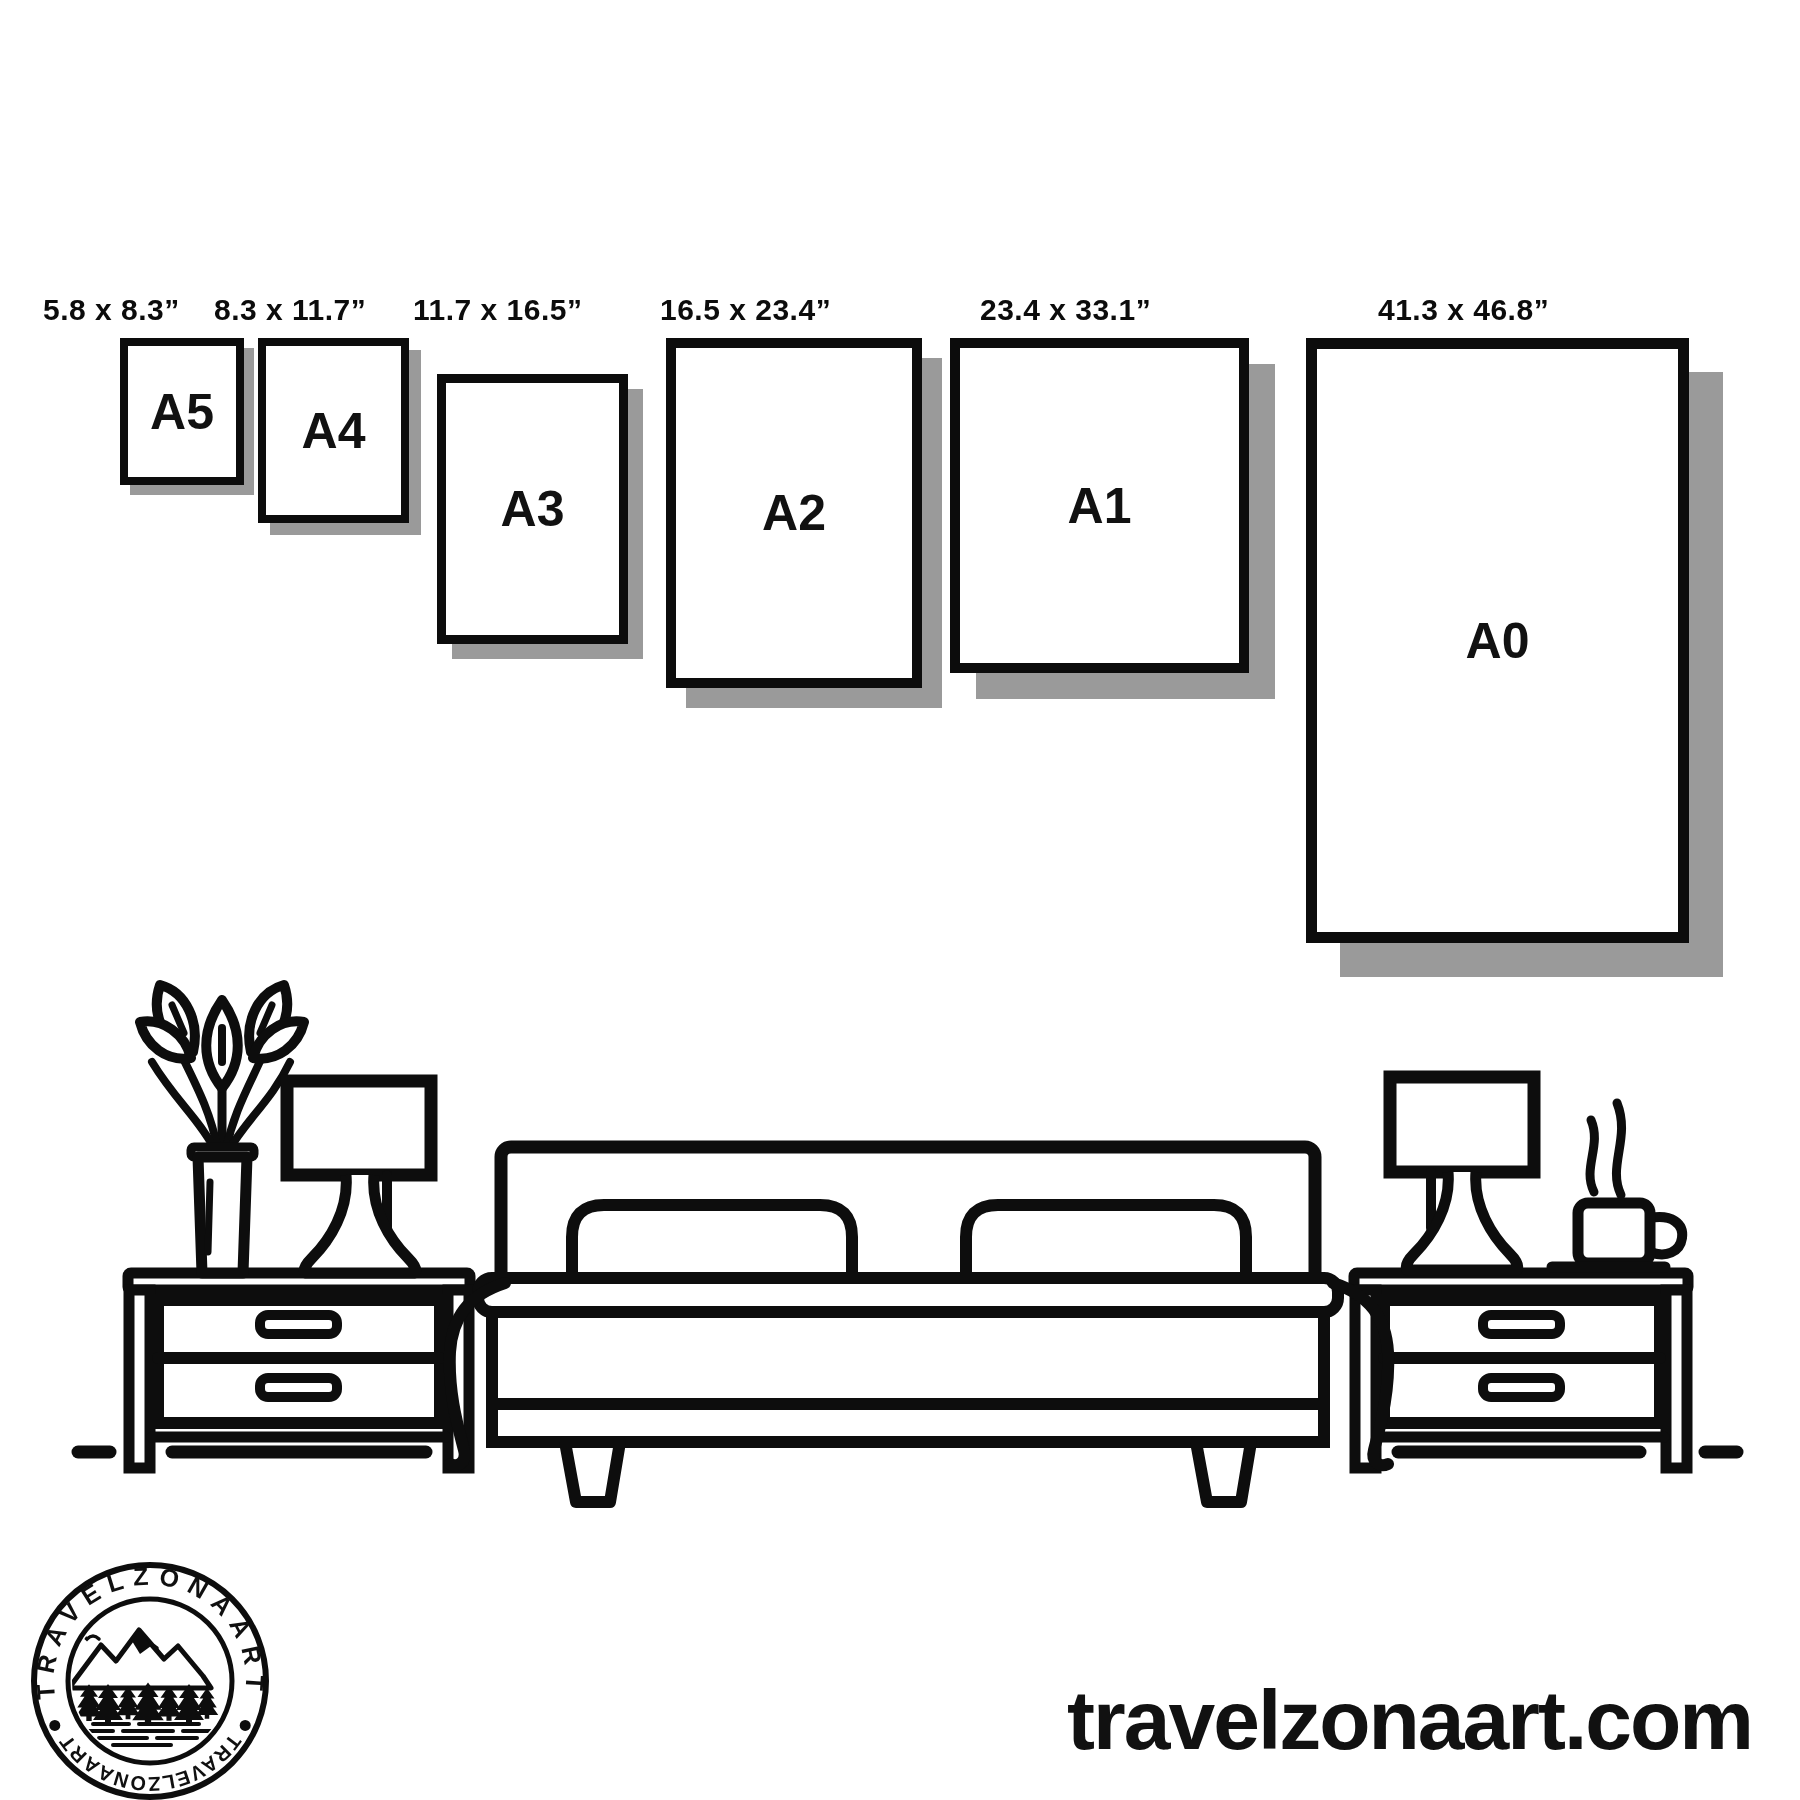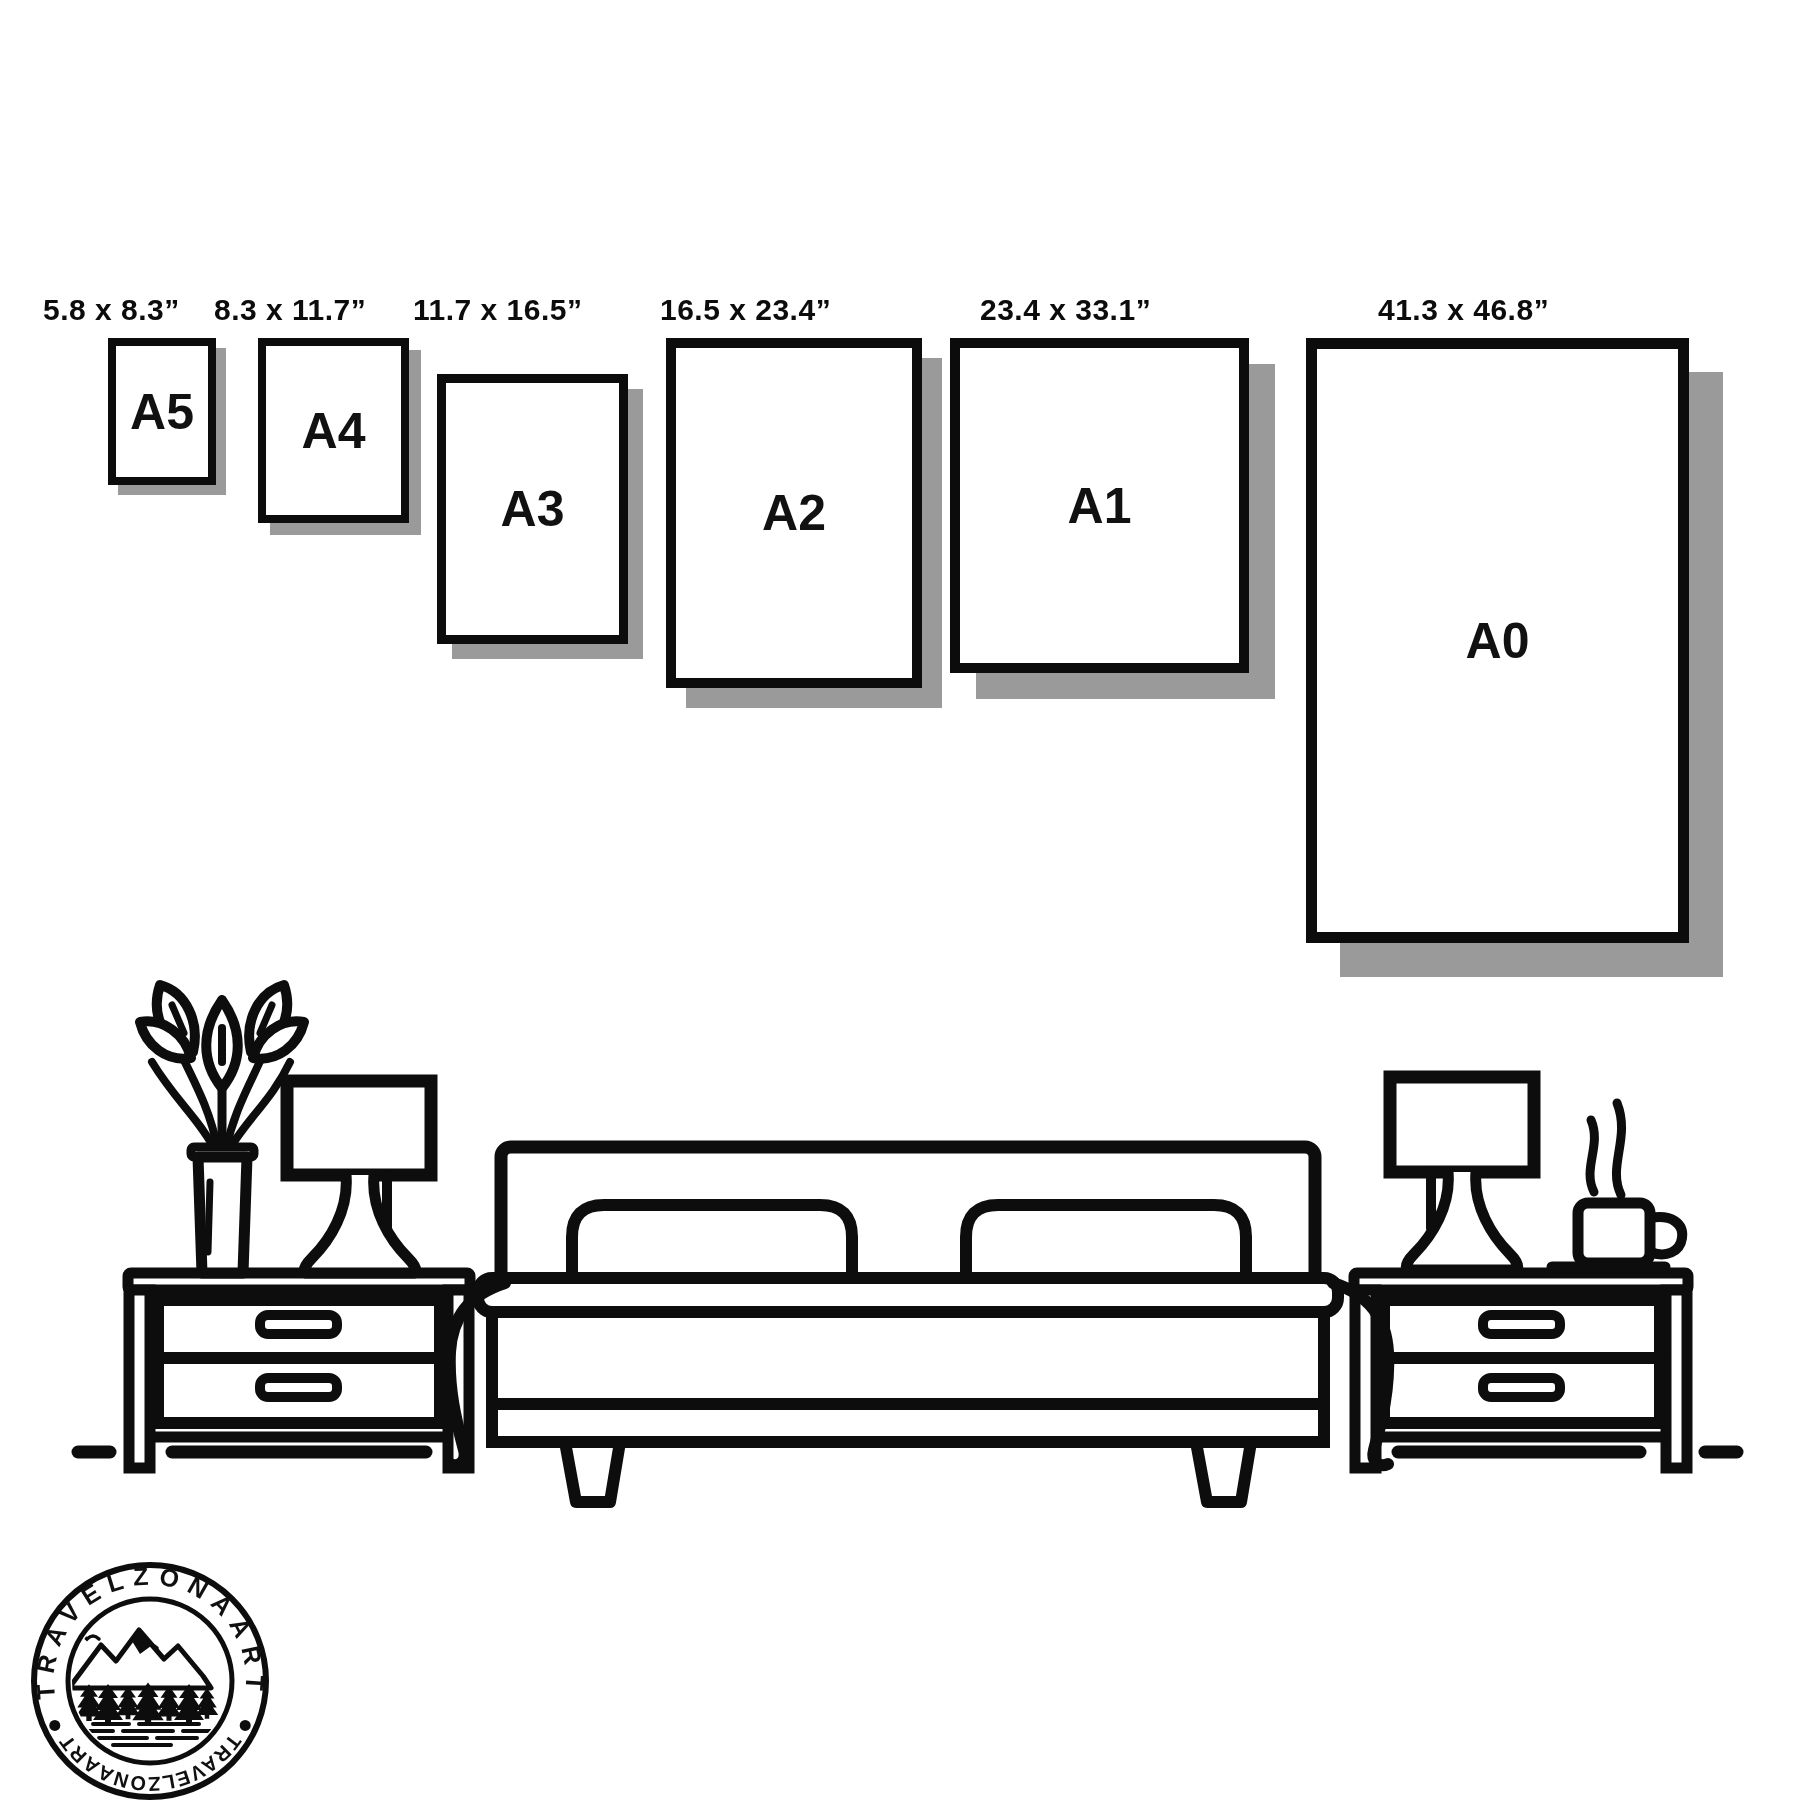--- a/index.html
+++ b/index.html
@@ -7,21 +7,21 @@
         font-family:"Liberation Sans",sans-serif;color:#0c0c0c;}
   .title{position:absolute;left:0;right:0;top:64px;text-align:center;
          font-size:97px;font-weight:bold;letter-spacing:-1px;}
   .dims{position:absolute;top:293px;width:240px;
         font-size:30px;font-weight:bold;letter-spacing:.5px;white-space:nowrap;}
   .frame{position:absolute;top:338px;background:#fff;box-sizing:border-box;
          display:flex;align-items:center;justify-content:center;
          font-size:50px;font-weight:bold;color:#111;}
   .d-a5{left:43px;}  .d-a4{left:214px;} .d-a3{left:413px;}
   .d-a2{left:660px;} .d-a1{left:980px;} .d-a0{left:1378px;}
-  .f-a5{left:108px;width:108px;height:147px;border:8px solid #0c0c0c;box-shadow:10px 10px 0 #9a9a9a;}
+  .f-a5{left:120px;width:124px;height:147px;border:8px solid #0c0c0c;box-shadow:10px 10px 0 #9a9a9a;}
   .f-a4{left:258px;width:151px;height:185px;border:8px solid #0c0c0c;box-shadow:12px 12px 0 #9a9a9a;}
   .f-a3{left:437px;width:191px;height:270px;border:9px solid #0c0c0c;box-shadow:15px 15px 0 #9a9a9a;margin-top:36px;}
   .f-a2{left:656px;width:256px;height:350px;border:10px solid #0c0c0c;box-shadow:20px 20px 0 #9a9a9a;margin-left:10px;}
   .f-a1{left:950px;width:299px;height:335px;border:10px solid #0c0c0c;box-shadow:26px 26px 0 #9a9a9a;}
   .f-a0{left:1306px;width:383px;height:605px;border:11px solid #0c0c0c;box-shadow:34px 34px 0 #9a9a9a;}
   .scene{position:absolute;left:70px;top:970px;width:1680px;height:545px;}
   .logo{position:absolute;left:25px;top:1557px;width:250px;height:243px;}
   .site{position:absolute;right:48px;top:1672px;font-size:84px;font-weight:bold;letter-spacing:-2px;color:#111;}
   svg .ln{stroke:#0d0d0d;fill:none;stroke-linecap:round;}
   svg .fw{stroke:#0d0d0d;fill:#fff;}
@@ -187,14 +187,15 @@
         <path d="M80,1731 H112"></path>
           <path d="M122,1731 H172"></path>
           <path d="M182,1731 H214"></path>
         <path d="M98,1738 H146"></path>
           <path d="M156,1738 H196"></path>
         <path d="M112,1745 H170"></path>
       </g>
     </g>
   </svg>
 
+  <div class="site">travelzonaart.com</div>
 
 </div>
 
 </body></html>

